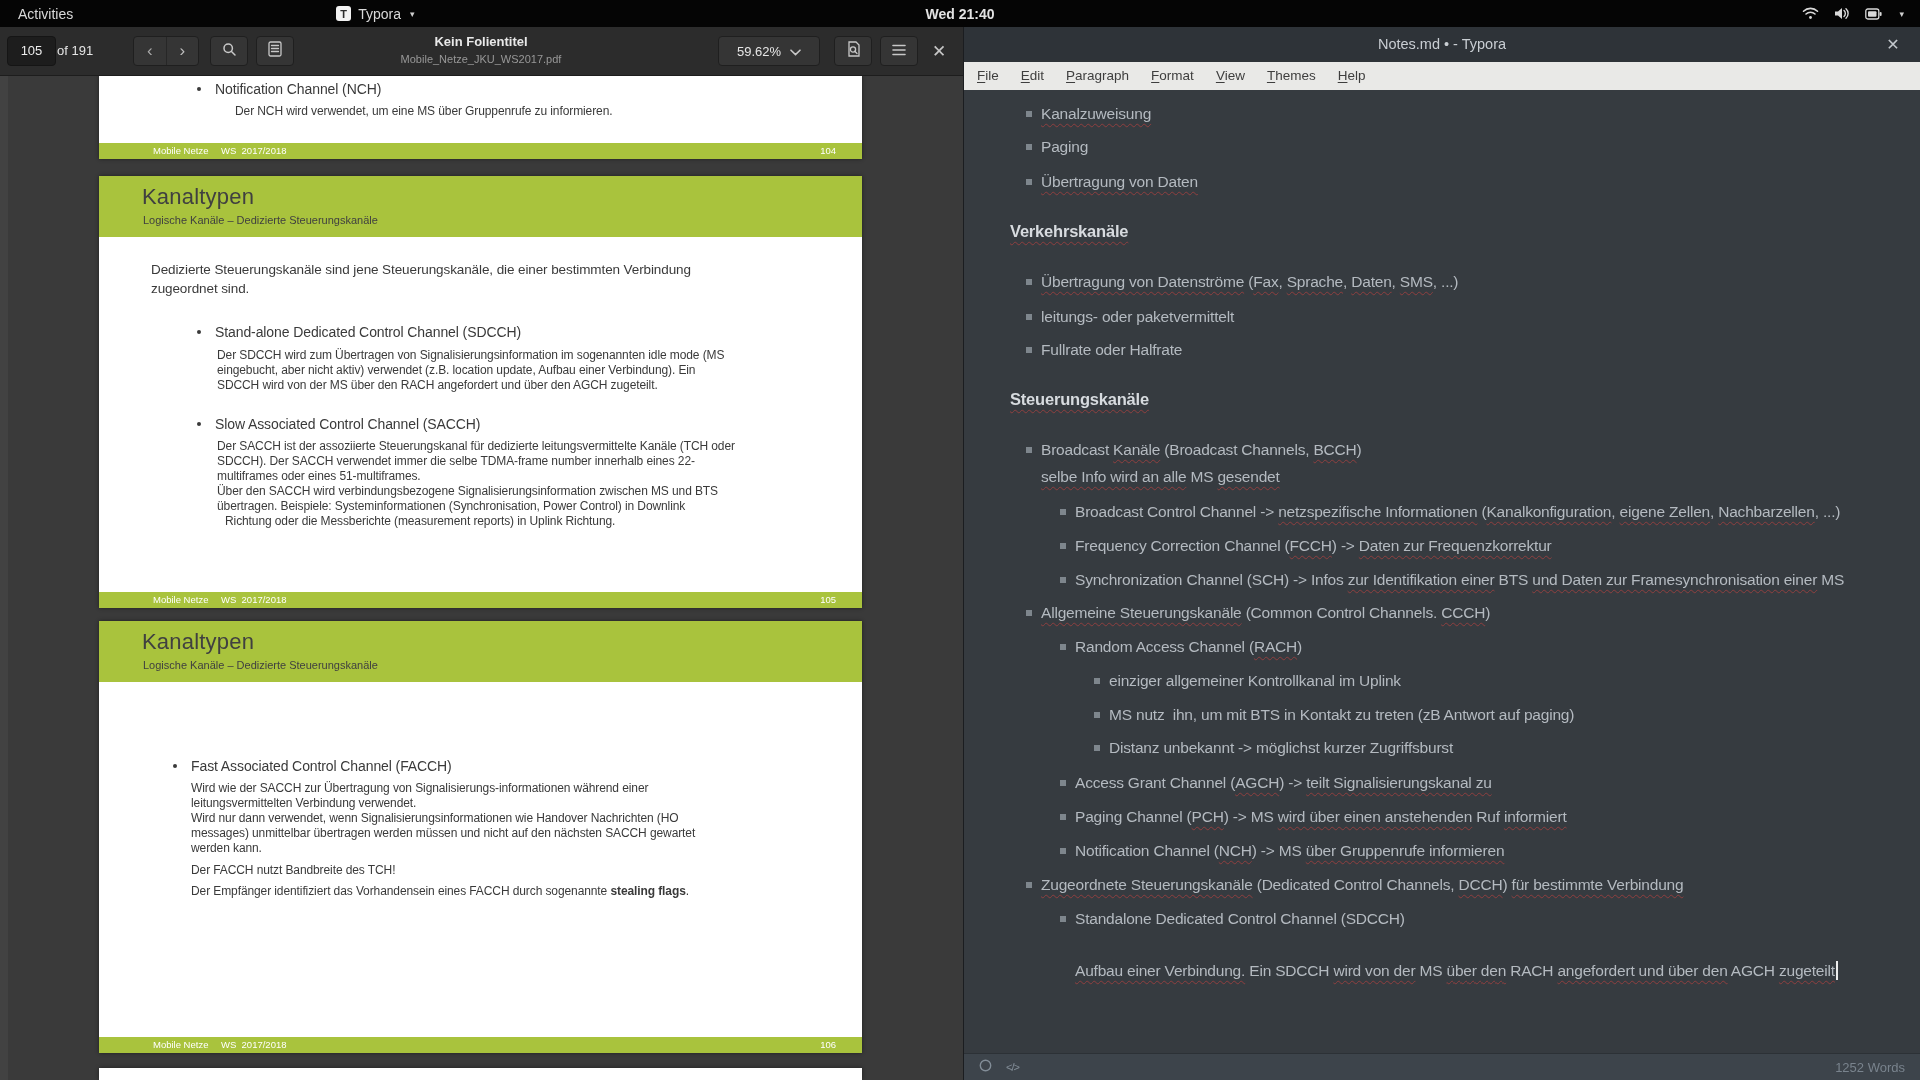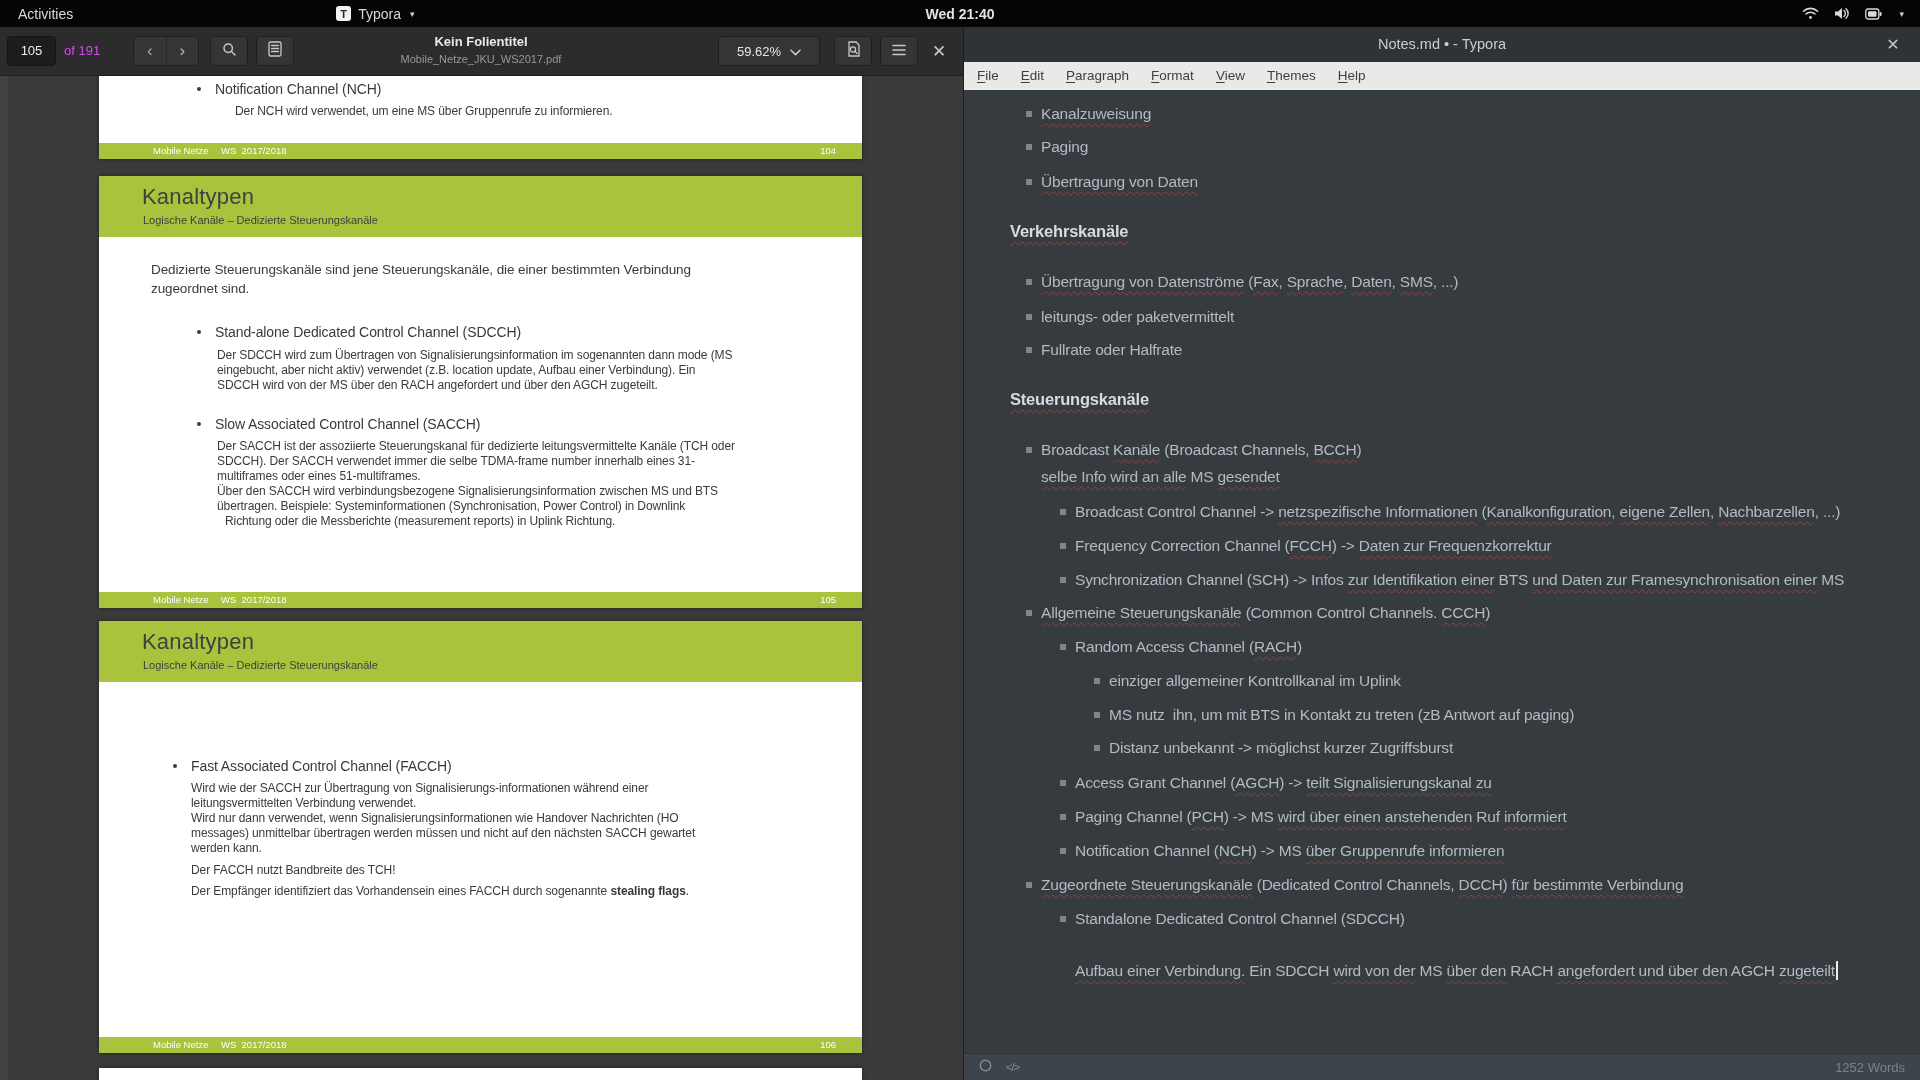--- a/index.html
+++ b/index.html
@@ -18,21 +18,21 @@
   .tb-right{margin-left:auto;display:flex;align-items:center;gap:15px;padding-right:16px}
   .tb-right svg{display:block}
   
   .pdf-window{position:absolute;left:0;top:27px;width:963px;height:1053px;background:#3a3a3a}
   .pdf-toolbar{position:absolute;top:0;left:0;width:100%;height:48px;background:#2c2c2c;
                border-bottom:1px solid #1d1d1d;z-index:5}
   .pdf-toolbar *{box-sizing:border-box}
   .page-input{position:absolute;left:7px;top:9px;width:49px;height:30px;background:#1d1d1d;
               border:1px solid #151515;border-radius:4px;color:#ececec;text-align:center;
               line-height:28px;font-size:13px}
-  .page-of{position:absolute;left:64px;top:9px;height:30px;line-height:30px;color:#d946ef;font-size:13px}
+  .page-of{position:absolute;left:57px;top:9px;height:30px;line-height:30px;color:#e5e5e5;font-size:13px}
   .nav-group{position:absolute;left:133px;top:9px;width:66px;height:30px;background:#353535;
              border:1px solid #1f1f1f;border-radius:4px;display:flex}
   .nav-half{flex:1;display:flex;align-items:center;justify-content:center;color:#bdbdbd;font-size:17px}
   .nav-half:first-child{border-right:1px solid #272727;color:#a9a9a9}
   .tbtn{position:absolute;top:9px;width:38px;height:30px;background:#353535;border:1px solid #1f1f1f;
         border-radius:4px;display:flex;align-items:center;justify-content:center;color:#c8c8c8}
   .doc-title{position:absolute;left:283px;top:7px;width:396px;text-align:center}
   .doc-title .t1{font-size:13px;font-weight:bold;color:#e9e9e9;display:block;line-height:16px}
   .doc-title .t2{font-size:11px;color:#989898;display:block;line-height:14px;margin-top:2px}
   .zoom-box{position:absolute;left:718px;top:9px;width:102px;height:30px;background:#353535;
@@ -190,26 +190,26 @@
         </div>
       </div>
       <div class="slide" style="top: 101px; height: 432px;">
         <div class="slide-header">
           <span class="sh1">Kanaltypen</span>
           <span class="sh2">Logische Kanäle – Dedizierte Steuerungskanäle</span>
         </div>
         <div class="sline" style="left: 52px; top: 86px; font-size: 13.5px;"><span>Dedizierte Steuerungskanäle sind jene Steuerungskanäle, die einer bestimmten Verbindung</span></div>
         <div class="sline" style="left: 52px; top: 105px; font-size: 13.5px;"><span>zugeordnet sind.</span></div>
         <div class="sline" style="left: 98px; top: 148px; font-size: 14px;"><span class="sdot"></span><span>Stand-alone Dedicated Control Channel (SDCCH)</span></div>
-        <div class="sline" style="left: 118px; top: 172px; font-size: 12px;"><span>Der SDCCH wird zum Übertragen von Signalisierungsinformation im sogenannten dann mode (MS</span></div>
+        <div class="sline" style="left: 118px; top: 172px; font-size: 12px;"><span>Der SDCCH wird zum Übertragen von Signalisierungsinformation im sogenannten idle mode (MS</span></div>
         <div class="sline" style="left: 118px; top: 187px; font-size: 12px;"><span>eingebucht, aber nicht aktiv) verwendet (z.B. location update, Aufbau einer Verbindung). Ein</span></div>
         <div class="sline" style="left: 118px; top: 202px; font-size: 12px;"><span>SDCCH wird von der MS über den RACH angefordert und über den AGCH zugeteilt.</span></div>
         <div class="sline" style="left: 98px; top: 240px; font-size: 14px;"><span class="sdot"></span><span>Slow Associated Control Channel (SACCH)</span></div>
         <div class="sline" style="left: 118px; top: 263px; font-size: 12px;"><span>Der SACCH ist der assoziierte Steuerungskanal für dedizierte leitungsvermittelte Kanäle (TCH oder</span></div>
-        <div class="sline" style="left: 118px; top: 278px; font-size: 12px;"><span>SDCCH). Der SACCH verwendet immer die selbe TDMA-frame number innerhalb eines 31-</span></div>
+        <div class="sline" style="left: 118px; top: 278px; font-size: 12px;"><span>SDCCH). Der SACCH verwendet immer die selbe TDMA-frame number innerhalb eines 22-</span></div>
         <div class="sline" style="left: 118px; top: 293px; font-size: 12px;"><span>multiframes oder eines 51-multiframes.</span></div>
         <div class="sline" style="left: 118px; top: 308px; font-size: 12px;"><span>Über den SACCH wird verbindungsbezogene Signalisierungsinformation zwischen MS und BTS</span></div>
         <div class="sline" style="left: 118px; top: 323px; font-size: 12px;"><span>übertragen. Beispiele: Systeminformationen (Synchronisation, Power Control) in Downlink</span></div>
         <div class="sline" style="left: 126px; top: 338px; font-size: 12px;"><span>Richtung oder die Messberichte (measurement reports) in Uplink Richtung.</span></div>
         <div class="slide-footer">
           <span class="sf-left">Mobile Netze</span>
           <span class="sf-mid">WS  2017/2018</span>
           <span class="sf-page">105</span>
         </div>
       </div>

